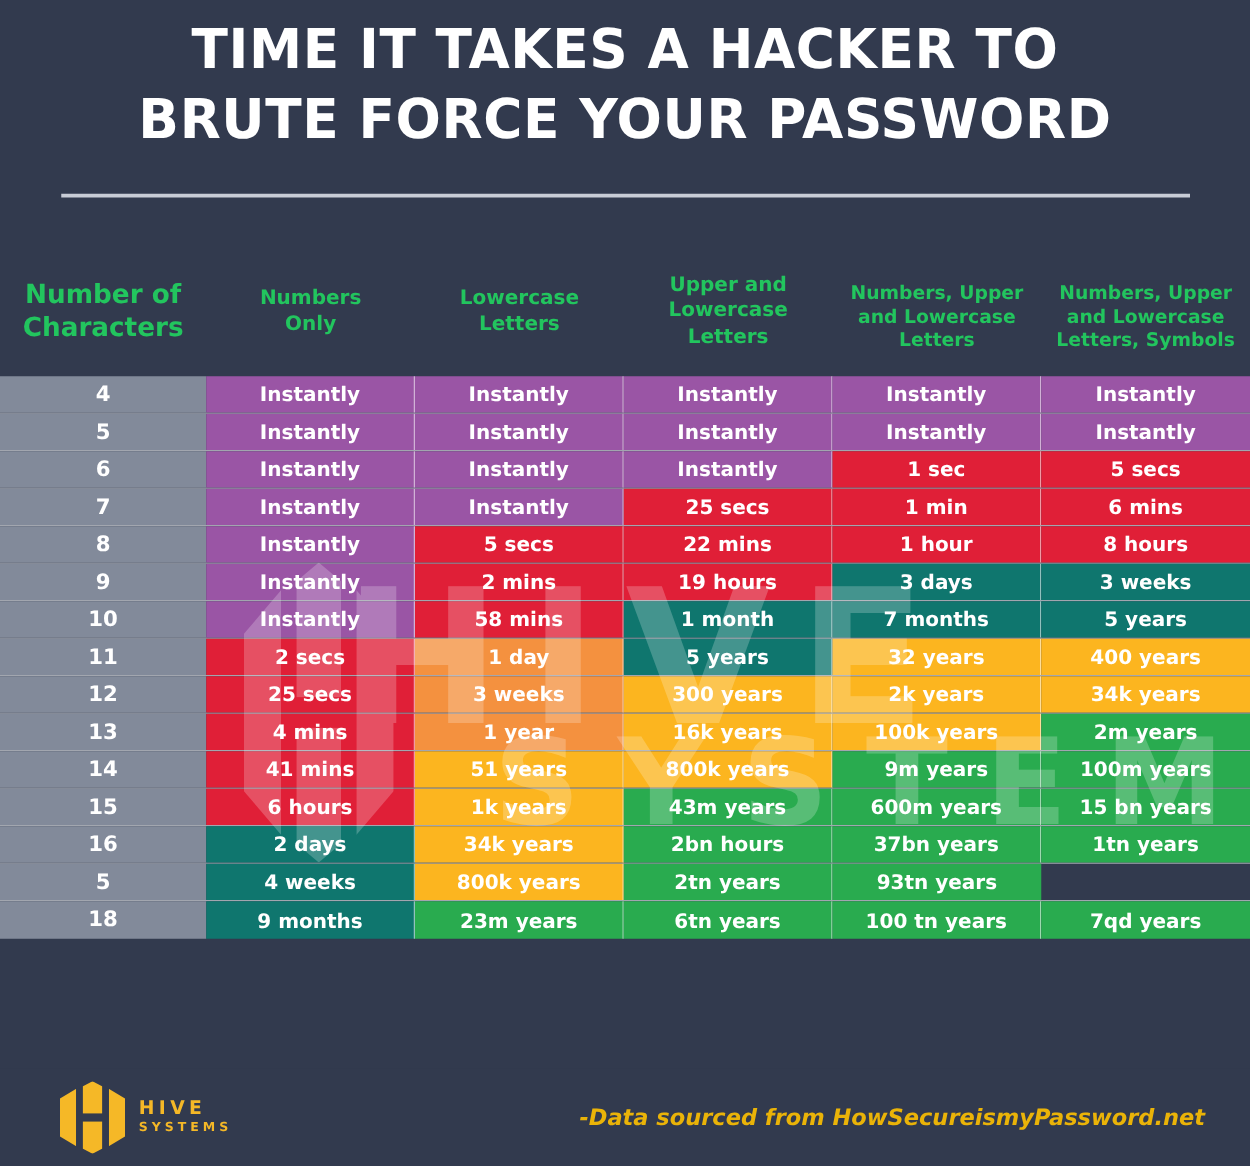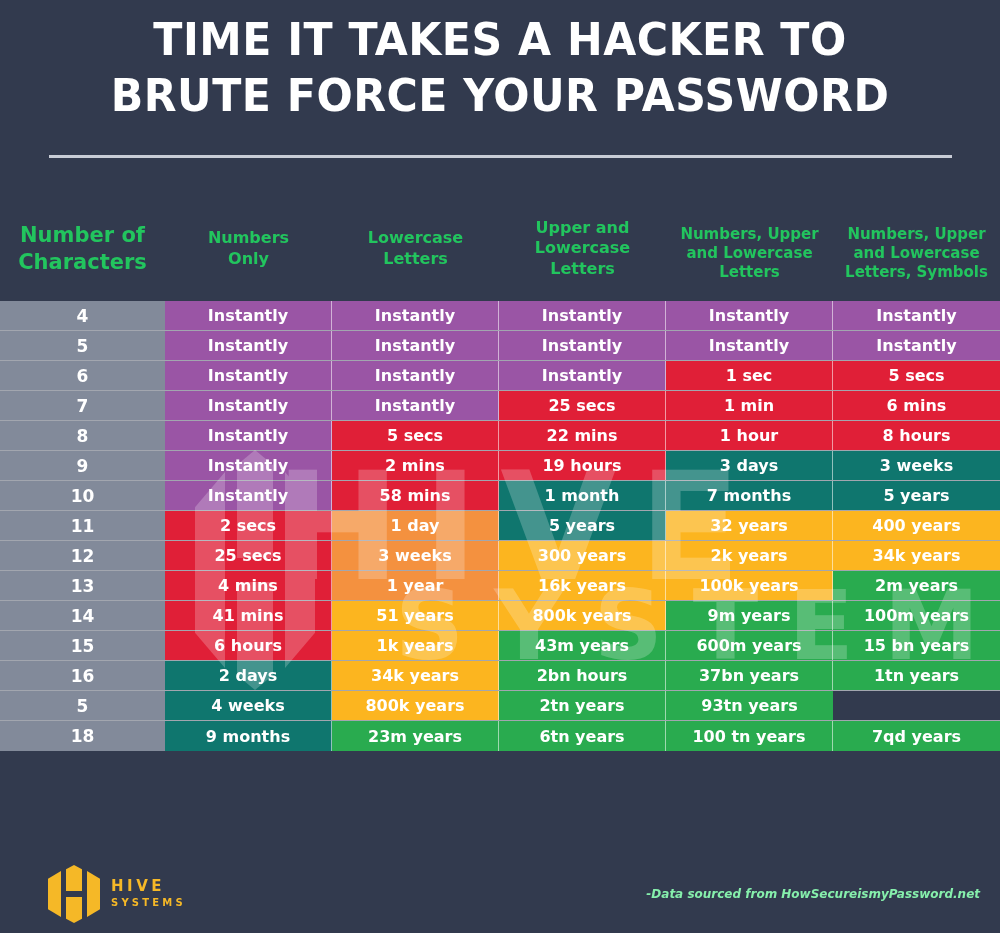--- a/index.html
+++ b/index.html
@@ -182,25 +182,25 @@
   .logo-systems {
     color: #f5b827;
     font-family: "DejaVu Sans", sans-serif;
     font-weight: bold;
     font-size: 10px;
     letter-spacing: 3.2px;
     line-height: 16px;
   }
   .source {
     margin-left: auto;
-    margin-right: 20px;
-    color: #86efac;
-    font-family: "DejaVu Sans", sans-serif;
-    font-weight: bold;
-    font-size: 12px;
+    margin-right: 36px;
+    color: #eab308;
+    font-family: "DejaVu Sans", sans-serif;
+    font-weight: bold;
+    font-size: 18px;
     font-style: italic;
   }
 </style>
 </head>
 <body>
 
 <div id="infographic">
 
   <div class="title-block">
     <div class="title-line">TIME IT TAKES A HACKER TO</div>

